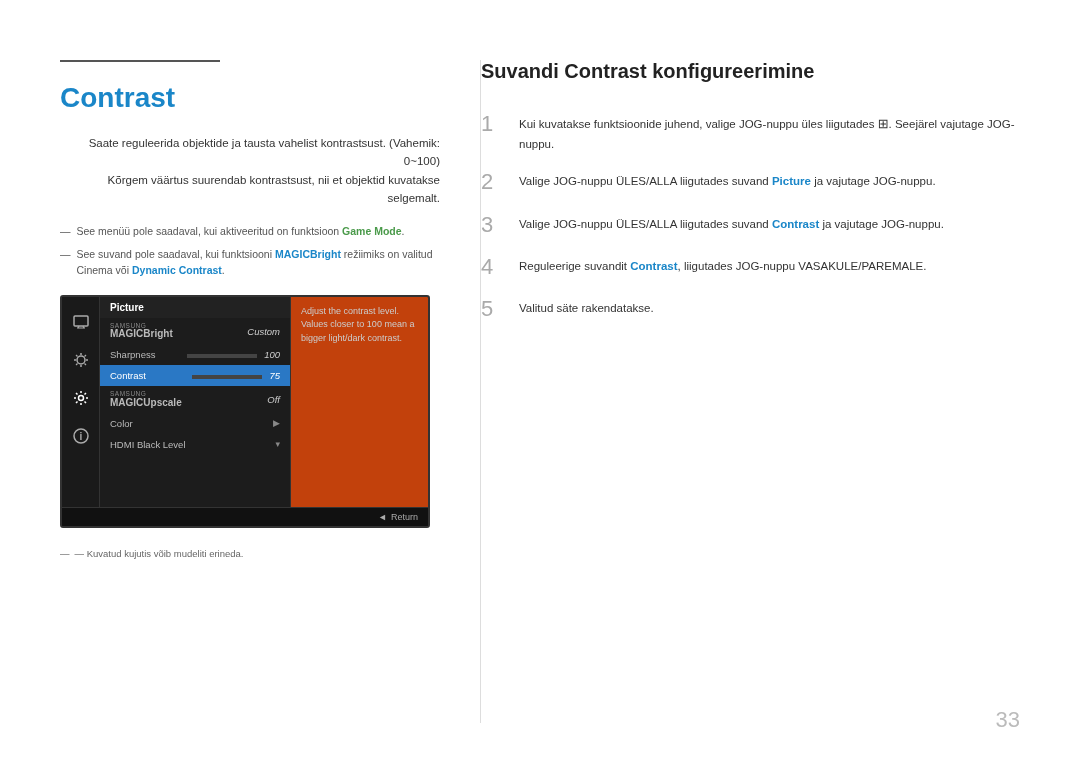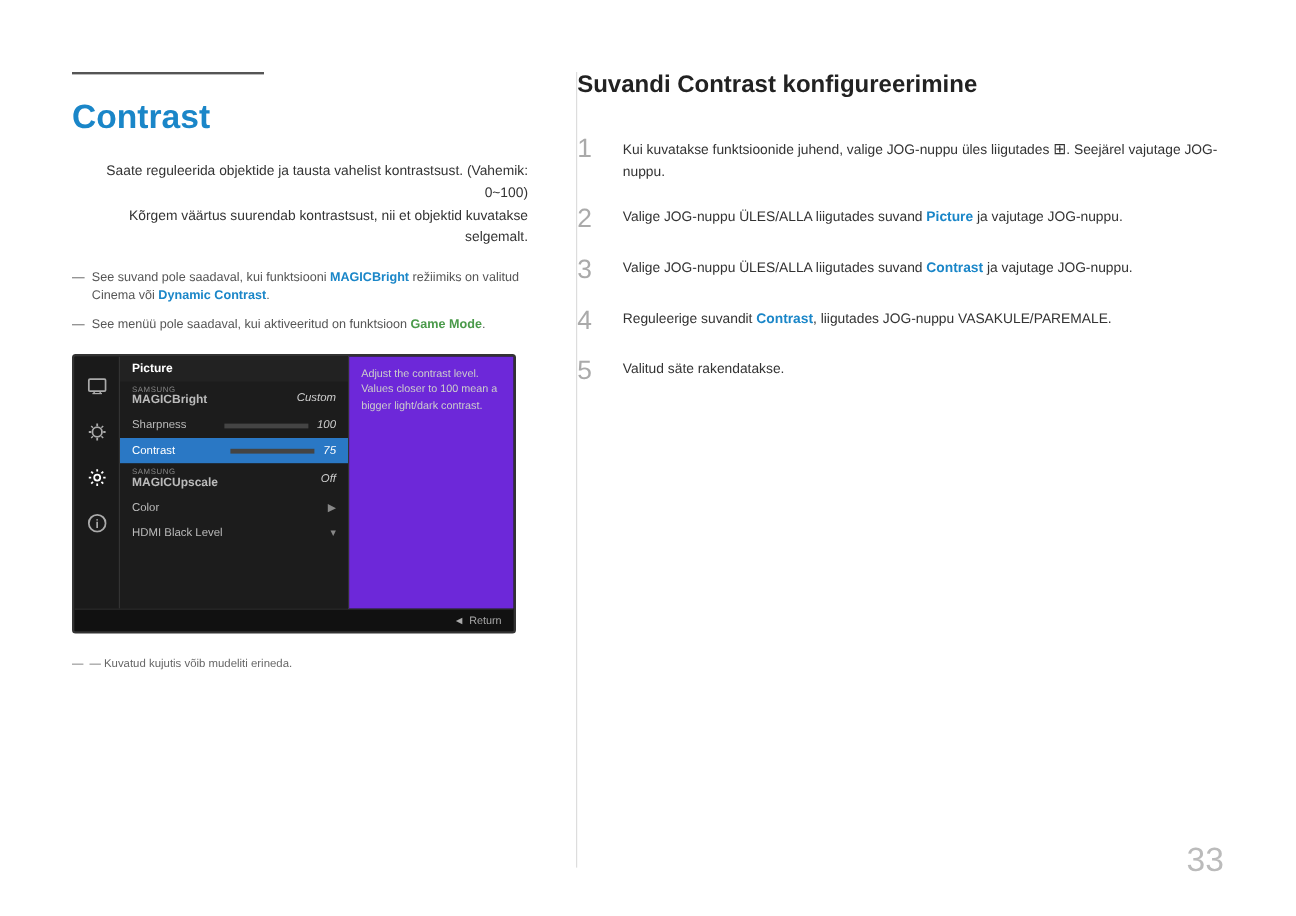--- a/index.html
+++ b/index.html
@@ -177,21 +177,21 @@
     }
 
     .tv-menu-arrow {
       font-size: 9px;
       color: #888;
     }
 
     
     .tv-description {
       flex: 1;
-      background: #6d28d9;
+      background: #c2410c;
       padding: 8px 10px;
       color: #ccc;
       font-size: 9px;
       line-height: 1.5;
       border-left: 1px solid #333;
     }
 
     
     .tv-bottom-bar {
       background: #111;
@@ -262,21 +262,21 @@
     .step-text .highlight-blue {
       color: #1a86c8;
       font-weight: bold;
     }
 
     
     .page-number {
       position: absolute;
       bottom: 30px;
       right: 60px;
-      font-size: 28px;
+      font-size: 22px;
       color: #bbb;
       font-weight: 300;
     }
 
     
     .samsung-magic {
       display: flex;
       flex-direction: column;
       line-height: 1;
     }
@@ -302,25 +302,25 @@
   <div class="left-column">
     <div class="divider-line"></div>
     <h1 class="section-title">Contrast</h1>
 
     <p class="description-text">
       <span>Saate reguleerida objektide ja tausta vahelist kontrastsust. (Vahemik: 0~100)</span><br>
       <span>Kõrgem väärtus suurendab kontrastsust, nii et objektid kuvatakse selgemalt.</span>
     </p>
 
     <div class="note-line">
+      <span>See menüü pole saadaval, kui aktiveeritud on funktsioon <strong class="highlight-green">Game Mode</strong>.</span>
+    </div>
+
+    <div class="note-line">
       <span>See suvand pole saadaval, kui funktsiooni <strong class="highlight-blue">MAGICBright</strong> režiimiks on valitud Cinema või <strong class="highlight-blue">Dynamic Contrast</strong>.</span>
-    </div>
-
-    <div class="note-line">
-      <span>See menüü pole saadaval, kui aktiveeritud on funktsioon <strong class="highlight-green">Game Mode</strong>.</span>
     </div>
 
     <div class="tv-screen-container">
       <div class="tv-screen-inner">
 
         <div class="tv-sidebar">
           <div class="tv-icon">
             <svg width="16" height="14" viewBox="0 0 16 14" fill="none">
               <rect x="1" y="1" width="14" height="10" rx="1" stroke="#aaa" stroke-width="1.5" fill="none"></rect>
               <line x1="6" y1="11" x2="5" y2="13" stroke="#aaa" stroke-width="1.2"></line>

